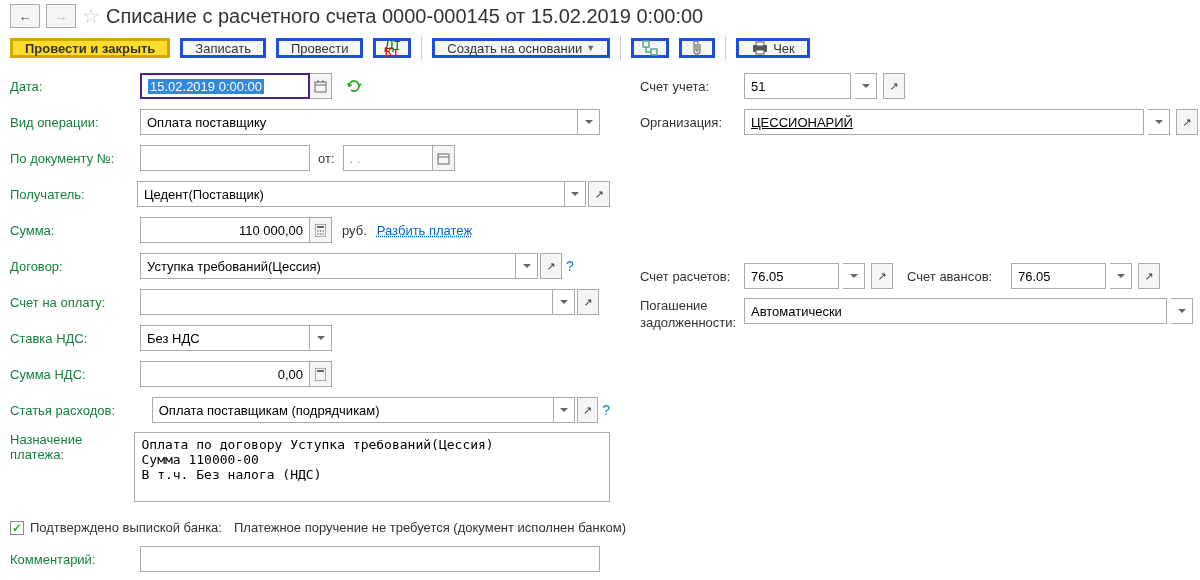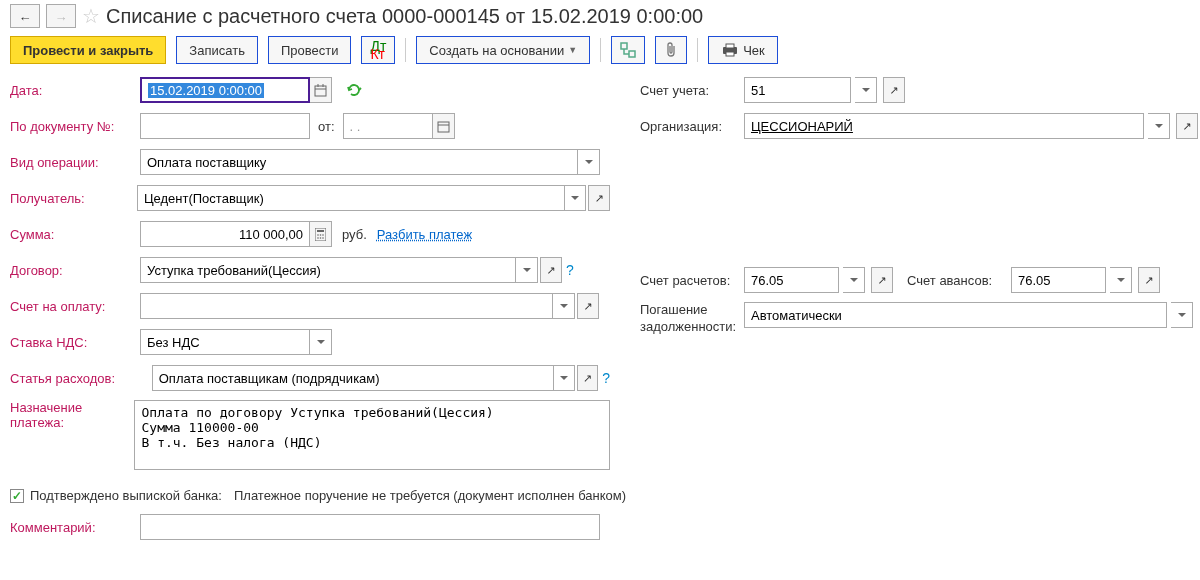--- a/index.html
+++ b/index.html
@@ -2,29 +2,29 @@
 <html><head>
 <meta charset="utf-8">
 <style>
 * { box-sizing: border-box; margin: 0; padding: 0; }
 body { font-family: Arial, sans-serif; font-size: 13px; color: #333; background: #fff; padding: 4px 10px; }
 .header { display: flex; align-items: center; gap: 6px; margin-bottom: 8px; }
 .nav-btn { width: 30px; height: 24px; border: 1px solid #aaa; background: #f5f5f5; display: inline-flex; align-items: center; justify-content: center; cursor: pointer; }
 .star { font-size: 20px; color: #ccc; cursor: pointer; }
 .title { font-size: 20px; color: #333; }
 .toolbar { display: flex; align-items: center; gap: 10px; margin-bottom: 12px; flex-wrap: wrap; }
-.btn { border: 1px solid #1d4ed8; background: #f7f7f7; padding: 4px 12px; height: 28px; display: inline-flex; align-items: center; gap: 4px; cursor: pointer; font-size: 13px; }
+.btn { border: 3px solid #1d4ed8; background: #f7f7f7; padding: 4px 12px; height: 20px; display: inline-flex; align-items: center; gap: 4px; cursor: pointer; font-size: 13px; }
 .btn-primary { background: #ffdd2d; border-color: #d4a800; font-weight: bold; }
 .btn-icon { padding: 4px 8px; }
 .sep { width: 1px; height: 24px; background: #ccc; }
 .form-area { display: flex; gap: 30px; }
 .col-left { width: 600px; }
 .col-right { flex: 1; }
 .row { display: flex; align-items: center; margin-bottom: 8px; min-height: 28px; }
-.label { width: 130px; color: #be185d; font-size: 13px; }
+.label { width: 130px; color: #15803d; font-size: 13px; }
 .label-right { width: 100px; color: #333; font-size: 13px; }
 .input { border: 1px solid #aaa; height: 26px; padding: 2px 6px; font-size: 13px; background: #fff; }
 .input.highlight { border: 2px solid #4c1d95; }
 .input.highlight .val { background: #3388dd; color: #fff; padding: 0 2px; }
 .input-btn { width: 22px; height: 26px; border: 1px solid #aaa; border-left: none; background: #f5f5f5; display: inline-flex; align-items: center; justify-content: center; cursor: pointer; font-size: 10px; }
 .dropdown-btn { width: 22px; height: 26px; border: 1px solid #aaa; border-left: none; background: #fff; display: inline-flex; align-items: center; justify-content: center; cursor: pointer; }
 .dropdown-btn::after { content: ""; border-left: 4px solid transparent; border-right: 4px solid transparent; border-top: 4px solid #666; }
 .ext-btn { width: 22px; height: 26px; border: 1px solid #aaa; margin-left: 2px; background: #f5f5f5; display: inline-flex; align-items: center; justify-content: center; cursor: pointer; font-size: 11px; }
 .link { color: #0066cc; text-decoration: underline dotted; cursor: pointer; }
 .help { color: #0088cc; font-size: 14px; margin-left: 4px; cursor: pointer; }
@@ -104,36 +104,36 @@
       <span style="margin-left:14px" class="icon-green">
         <svg width="16" height="14">
             <path d="M3 7 A5 5 0 1 1 5 11" fill="none" stroke="#3a3" stroke-width="1.8"></path>
             <path d="M2 4 L3 7 L6 6" fill="none" stroke="#3a3" stroke-width="1.8"></path>
             <path d="M13 7 L15 5" stroke="#3a3" stroke-width="1.8"></path>
           </svg>
       </span>
     </div>
 
     <div class="row">
+      <span class="label">Вид операции:</span>
+      <input class="input" style="width: 438px;" value="Оплата поставщику">
+      <span class="dropdown-btn"></span>
+    </div>
+
+    <div class="row">
       <span class="label">По документу №:</span>
       <input class="input" style="width: 170px;" value="">
       <span style="margin:0 8px">от:</span>
       <input class="input" style="width: 90px; color: rgb(153, 153, 153);" value=". .">
       <span class="input-btn">
         <svg width="13" height="13">
             <rect x="1" y="2" width="11" height="10" fill="none" stroke="#666"></rect>
             <line x1="1" y1="5" x2="12" y2="5" stroke="#666"></line>
           </svg>
       </span>
-    </div>
-
-    <div class="row">
-      <span class="label">Вид операции:</span>
-      <input class="input" style="width: 438px;" value="Оплата поставщику">
-      <span class="dropdown-btn"></span>
     </div>
 
     <div class="row">
       <span class="label">Получатель:</span>
       <input class="input" style="width: 438px;" value="Цедент(Поставщик)">
       <span class="dropdown-btn"></span>
       <span class="ext-btn">↗</span>
     </div>
 
     <div class="row">
@@ -169,20 +169,30 @@
       <span class="dropdown-btn"></span>
       <span class="ext-btn">↗</span>
     </div>
 
     <div class="row">
       <span class="label">Ставка НДС:</span>
       <input class="input" style="width: 170px;" value="Без НДС">
       <span class="dropdown-btn"></span>
     </div>
 
+    <div class="row">
+      <span class="label">Сумма НДС:</span>
+      <input class="input" style="width: 170px; text-align: right;" value="0,00">
+      <span class="input-btn">
+        <svg width="11" height="13">
+            <rect x="0" y="0" width="11" height="13" fill="none" stroke="#666"></rect>
+            <rect x="2" y="2" width="7" height="2" fill="#666"></rect>
+          </svg>
+      </span>
+    </div>
 
     <div class="row">
       <span class="label">Статья расходов:</span>
       <input class="input" style="width: 415px; margin-left: 16px;" value="Оплата поставщикам (подрядчикам)">
       <span class="dropdown-btn"></span>
       <span class="ext-btn">↗</span>
       <span class="help">?</span>
     </div>
 
     <div class="row" style="align-items:flex-start">

